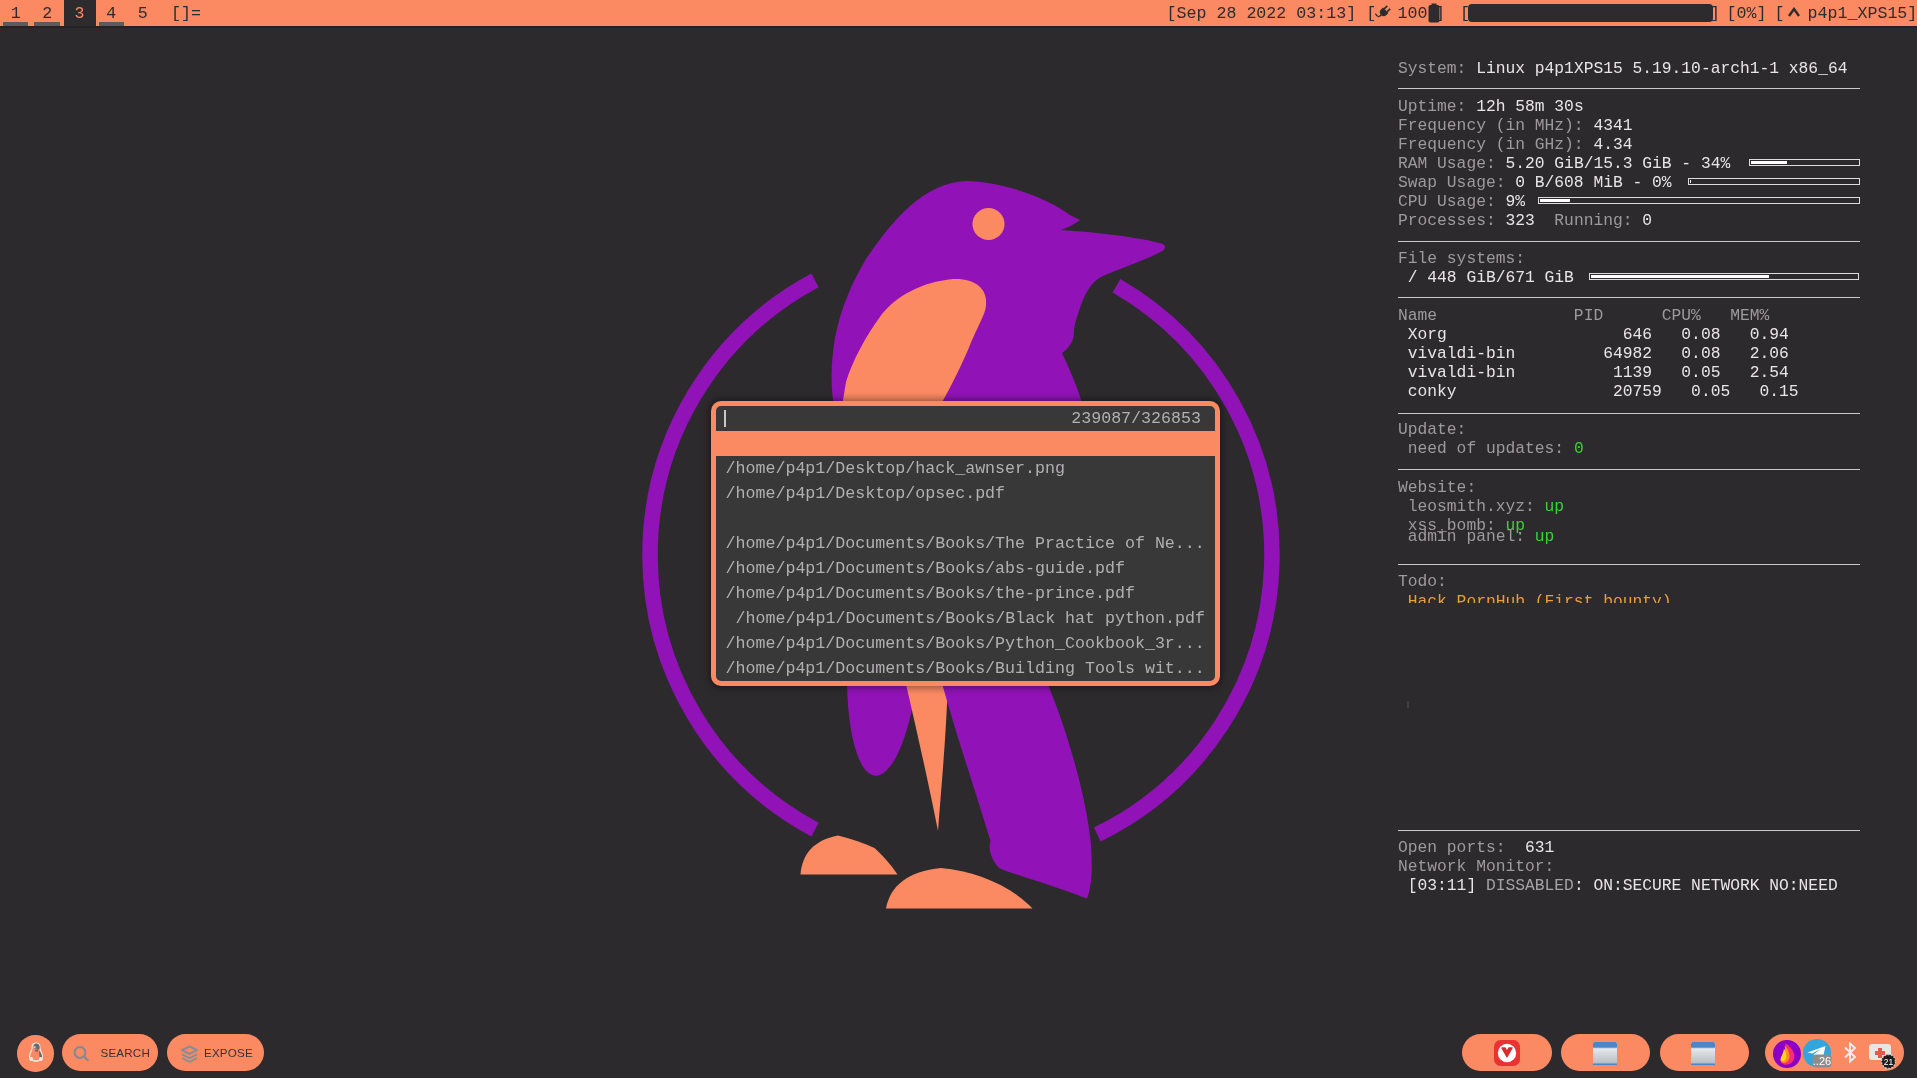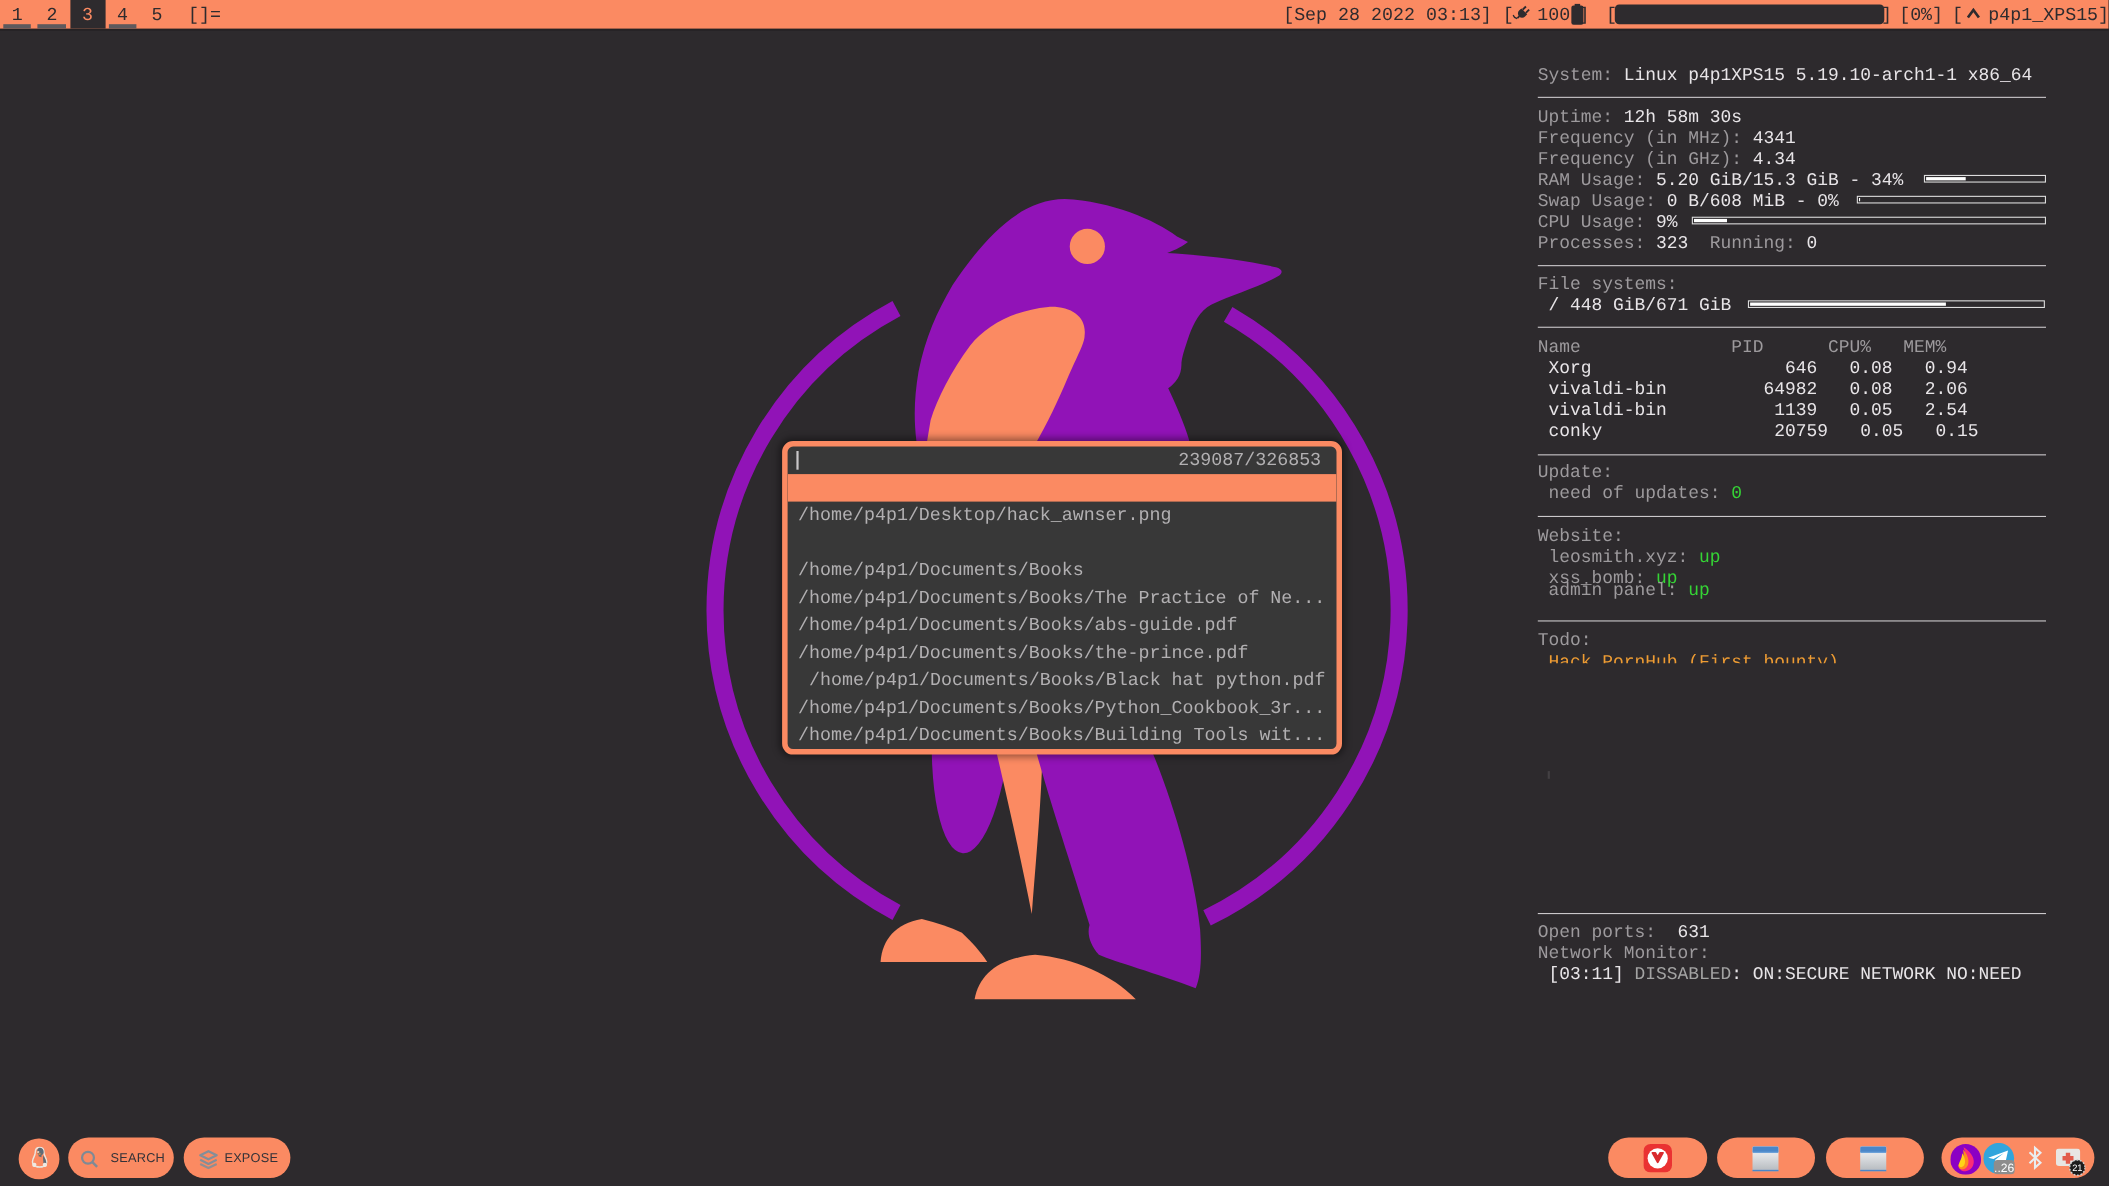--- a/index.html
+++ b/index.html
@@ -123,21 +123,21 @@
     <path fill="#fb8a62" d="M 800.5 874.5 C 802 854 814 840 838 835.5 C 852 839 864 843 874.5 848 C 884 857 891 865 897.5 874.5 Z"></path>
     <path fill="#fb8a62" d="M 886 908.5 C 890 886 908 871 941 868 C 976 871 1011 886 1032.5 908.5 Z"></path>
   </g>
 </svg>
 
 <div id="dlg">
   <div class="abs" style="left:8px;top:4px;width:2.5px;height:17px;background:#c9c7c9;"></div>
   <div class="drow" style="top:0;right:4px;left:auto;text-align:right;">239087/326853 </div>
   <div id="dhl"></div>
   <div class="drow" style="top:50px;"> /home/p4p1/Desktop/hack_awnser.png</div>
-  <div class="drow" style="top:100px;"> /home/p4p1/Documents/Books</div>
+  <div class="drow" style="top:75px;"> /home/p4p1/Desktop/opsec.pdf</div>
   <div class="drow" style="top:125px;"> /home/p4p1/Documents/Books/The Practice of Ne...</div>
   <div class="drow" style="top:150px;"> /home/p4p1/Documents/Books/abs-guide.pdf</div>
   <div class="drow" style="top:175px;"> /home/p4p1/Documents/Books/the-prince.pdf</div>
   <div class="drow" style="top:200px;text-align:center;"> /home/p4p1/Documents/Books/Black hat python.pdf</div>
   <div class="drow" style="top:225px;"> /home/p4p1/Documents/Books/Python_Cookbook_3r...</div>
   <div class="drow" style="top:250px;"> /home/p4p1/Documents/Books/Building Tools wit...</div>
 </div>
 
 <div class="ck" style="left:1398px;top:58.5px;">System: <b>Linux p4p1XPS15 5.19.10-arch1-1 x86_64</b></div>
 <div class="rule" style="top:88px;"></div>

